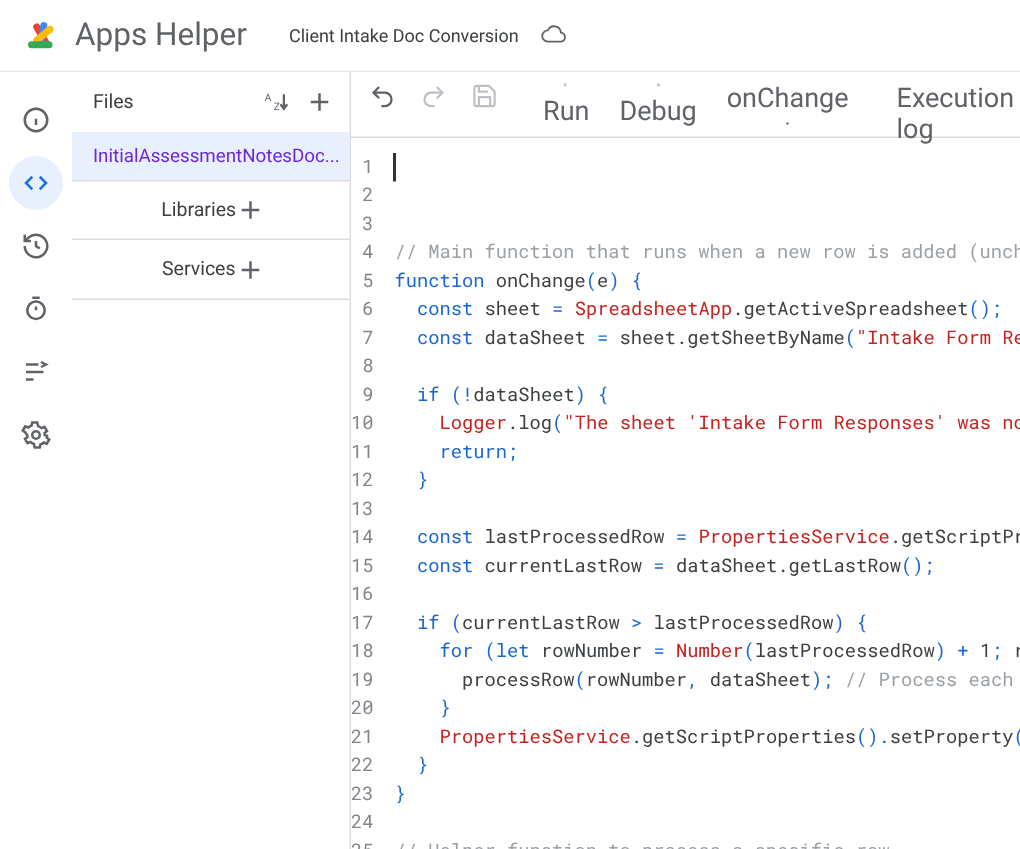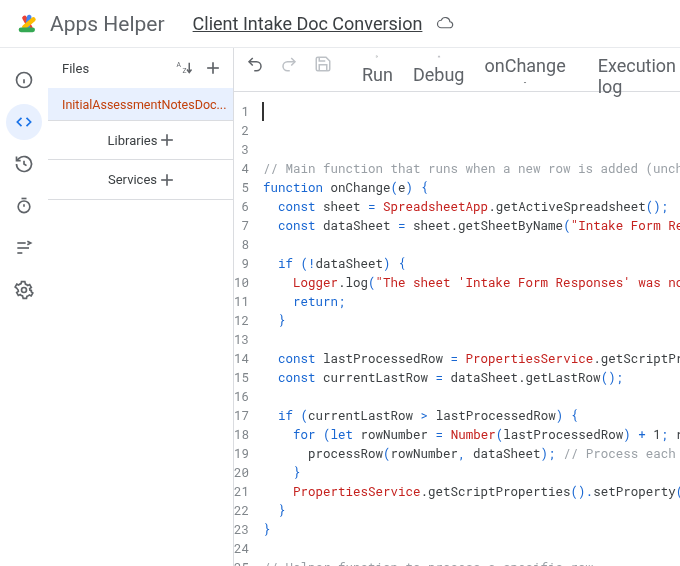--- a/index.html
+++ b/index.html
@@ -1,36 +1,36 @@
 <!DOCTYPE html>
 <html><head>
 <meta charset="utf-8">
 <style>
   * { box-sizing: border-box; margin: 0; padding: 0; }
   html, body { width: 680px; height: 566px; overflow: hidden; font-family: 'Google Sans', Roboto, Arial, sans-serif; background: #fff; color: #202124; }
   
   .header { height: 48px; display: flex; align-items: center; padding: 0 8px 0 14px; border-bottom: 1px solid #e8eaed; }
   .logo { width: 28px; height: 28px; margin-right: 8px; }
   .product-name { font-size: 21px; color: #5f6368; font-weight: 400; margin-right: 28px; }
-  .project-title { font-size: 18px; color: #3c4043; font-weight: 400; flex: 0 0 auto; margin-right: 14px; text-decoration: underline; }
+  .project-title { font-size: 12px; color: #3c4043; font-weight: 400; flex: 0 0 auto; margin-right: 14px; }
   .cloud-icon { color: #5f6368; display:flex; align-items:center; }
 
   .body-row { display: flex; height: calc(100% - 48px); }
   
   .rail { width: 48px; display: flex; flex-direction: column; align-items: center; padding-top: 14px; gap: 6px; border-right: 1px solid transparent; }
   .rail-btn { width: 36px; height: 36px; display:flex; align-items:center; justify-content:center; border-radius:50%; cursor:pointer; color:#5f6368; }
   .rail-btn.active { background:#e8f0fe; color:#1a73e8; }
   
   .sidebar { width: 186px; border-right: 1px solid #dadce0; display:flex; flex-direction:column; font-size: 13px; }
   .side-section-head { height: 40px; display:flex; align-items:center; padding: 0 10px 0 14px; justify-content: space-between; color:#3c4043; }
   .side-section-head.border-b { border-bottom: 1px solid #dadce0; justify-content: center; }
   .side-head-actions { display:flex; align-items:center; gap:10px; color:#5f6368; }
   .side-head-actions .ico { cursor:pointer; display:flex; }
   .file-item { height: 32px; display:flex; align-items:center; padding: 0 14px; cursor:pointer; white-space:nowrap; overflow:hidden; text-overflow: ellipsis; color:#3c4043; font-size:12.5px; }
-  .file-item.active { background:#e8f0fe; color:#c2410c;padding-left:14px; }
+  .file-item.active { background:#e8f0fe; color:#6d28d9;padding-left:14px; }
   .side-label { font-size: 13px; color:#3c4043; }
 
   .main { flex:1; display:flex; flex-direction:column; min-width:0; }
   .toolbar { height: 44px; display:flex; align-items:center; padding: 0 6px; border-bottom: 1px solid #dadce0; gap: 4px; }
   .tb-btn { height: 30px; display:flex; align-items:center; padding: 0 8px; border-radius:4px; color:#5f6368; cursor:pointer; gap:6px; font-size:18px;flex-direction:column; }
   .tb-btn.icon-only { padding: 0 6px; }
   .tb-sep { width:1px; height:22px; background:#dadce0; margin: 0 4px; }
   .tb-select { display:flex; align-items:center; gap:4px; }
   
   .editor { flex:1; display:flex; font-family: 'Roboto Mono', Menlo, Consolas, monospace; font-size: 12.5px; line-height: 19px; overflow:hidden; padding-top: 10px; }

